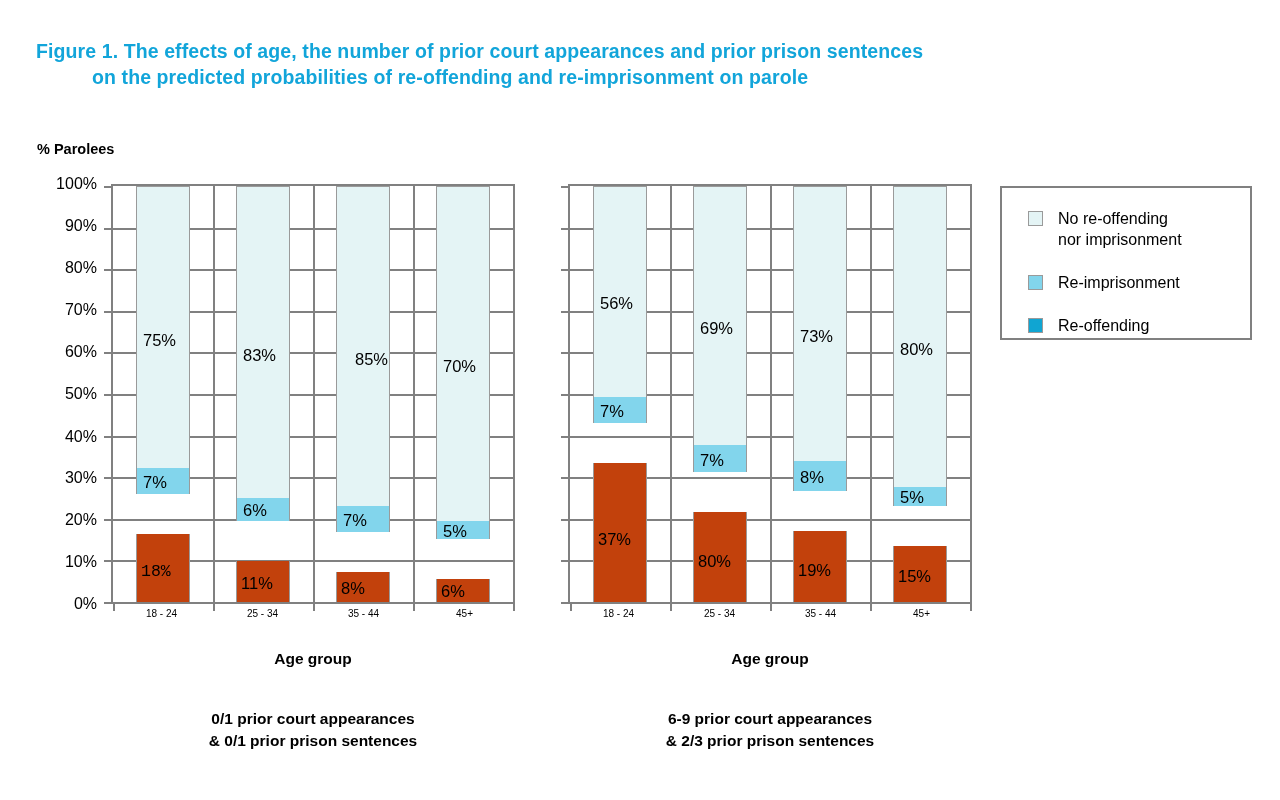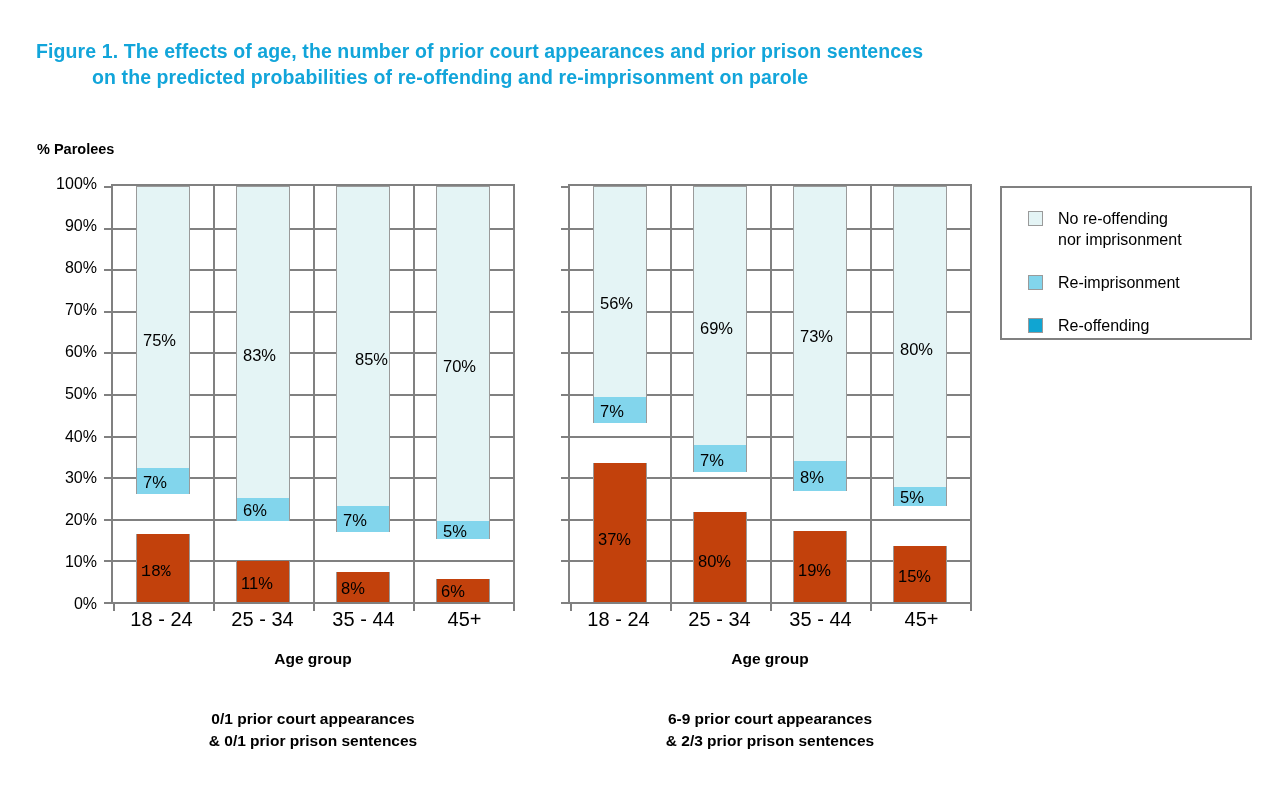--- a/index.html
+++ b/index.html
@@ -156,21 +156,21 @@
   .x-labels {
     position: absolute;
     top: 424px;
     left: 0;
     width: 404px;
     display: flex;
   }
   .x-labels > div {
     flex: 1 1 0;
     text-align: center;
-    font-size: 20px;
+    font-size: 10px;
     color: #000000;
   }
   .axis-caption {
     position: absolute;
     top: 466px;
     left: 0;
     width: 404px;
     text-align: center;
     font-size: 15.5px;
     font-weight: bold;

